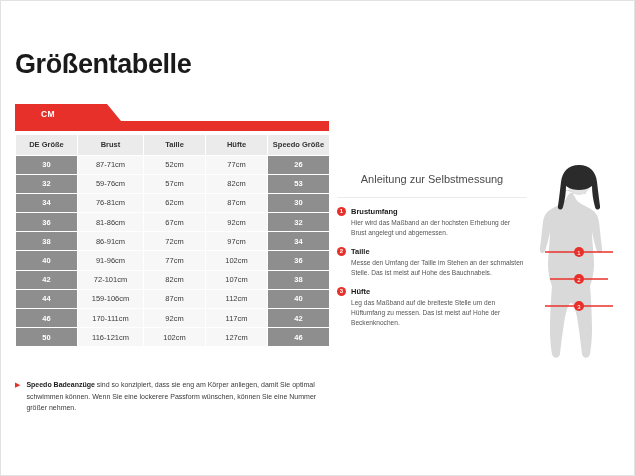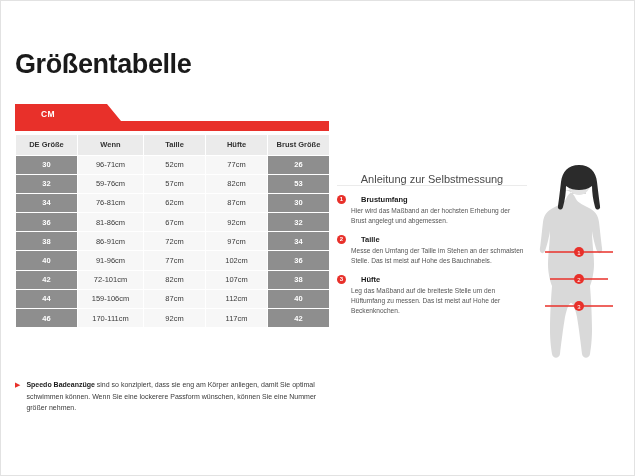--- a/index.html
+++ b/index.html
@@ -109,29 +109,29 @@
   
   #instructions {
     position: absolute;
     left: 336px; top: 172px;
     width: 190px;
   }
   #instructions-title {
     font-size: 11px;
     color: #4a4a4a;
     text-align: center;
-    padding-bottom: 0;
+    padding-bottom: 12px;
     border-bottom: 1px solid #ebebeb;
     margin-bottom: 9px;
   }
   .instr-item { margin-bottom: 9px; }
   .instr-head {
     display: flex;
     align-items: center;
-    gap: 15px;
+    gap: 5px;
     margin-bottom: 2px;
   }
   .instr-badge {
     width: 9px; height: 9px;
     border-radius: 50%;
     background: #e8302a;
     color: #ffffff;
     font-size: 6px;
     font-weight: bold;
     line-height: 9px;
@@ -175,30 +175,30 @@
     <colgroup>
       <col class="col-de">
         <col class="col-br">
         <col class="col-ta">
         <col class="col-hu">
         <col class="col-sp">
     </colgroup>
     <thead>
       <tr>
         <th>DE Größe</th>
-        <th>Wenn</th>
+        <th>Brust</th>
         <th>Taille</th>
         <th>Hüfte</th>
-        <th>Brust Größe</th>
+        <th>Speedo Größe</th>
       </tr>
     </thead>
     <tbody id="table-body">
         <tr>
           <td class="sz">30</td>
-          <td>96-71cm</td>
+          <td>87-71cm</td>
           <td>52cm</td>
           <td>77cm</td>
           <td class="sz">26</td>
         </tr>
         <tr>
           <td class="sz">32</td>
           <td>59-76cm</td>
           <td>57cm</td>
           <td>82cm</td>
           <td class="sz">53</td>
@@ -244,20 +244,27 @@
           <td>87cm</td>
           <td>112cm</td>
           <td class="sz">40</td>
         </tr>
         <tr>
           <td class="sz">46</td>
           <td>170-111cm</td>
           <td>92cm</td>
           <td>117cm</td>
           <td class="sz">42</td>
+        </tr>
+        <tr>
+          <td class="sz">50</td>
+          <td>116-121cm</td>
+          <td>102cm</td>
+          <td>127cm</td>
+          <td class="sz">46</td>
         </tr>
       </tbody>
   </table>
 
   <div id="footnote">
     <span id="footnote-marker">▶</span>
     <div id="footnote-text">
       <b>Speedo Badeanzüge</b><span> sind so konzipiert,  dass sie eng am Körper anliegen, damit Sie optimal schwimmen können. Wenn Sie eine lockerere Passform wünschen, können Sie eine Nummer größer nehmen.</span>
     </div>
   </div>

